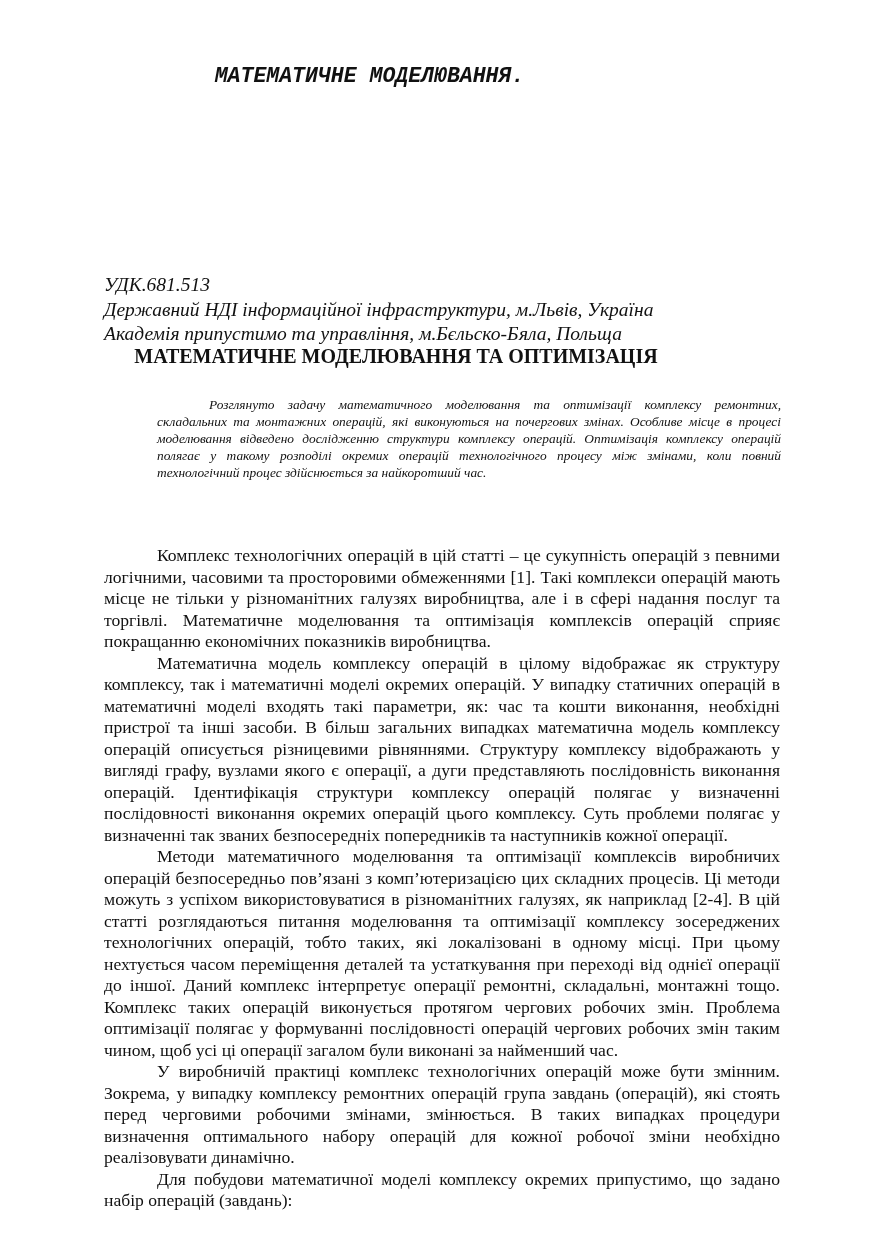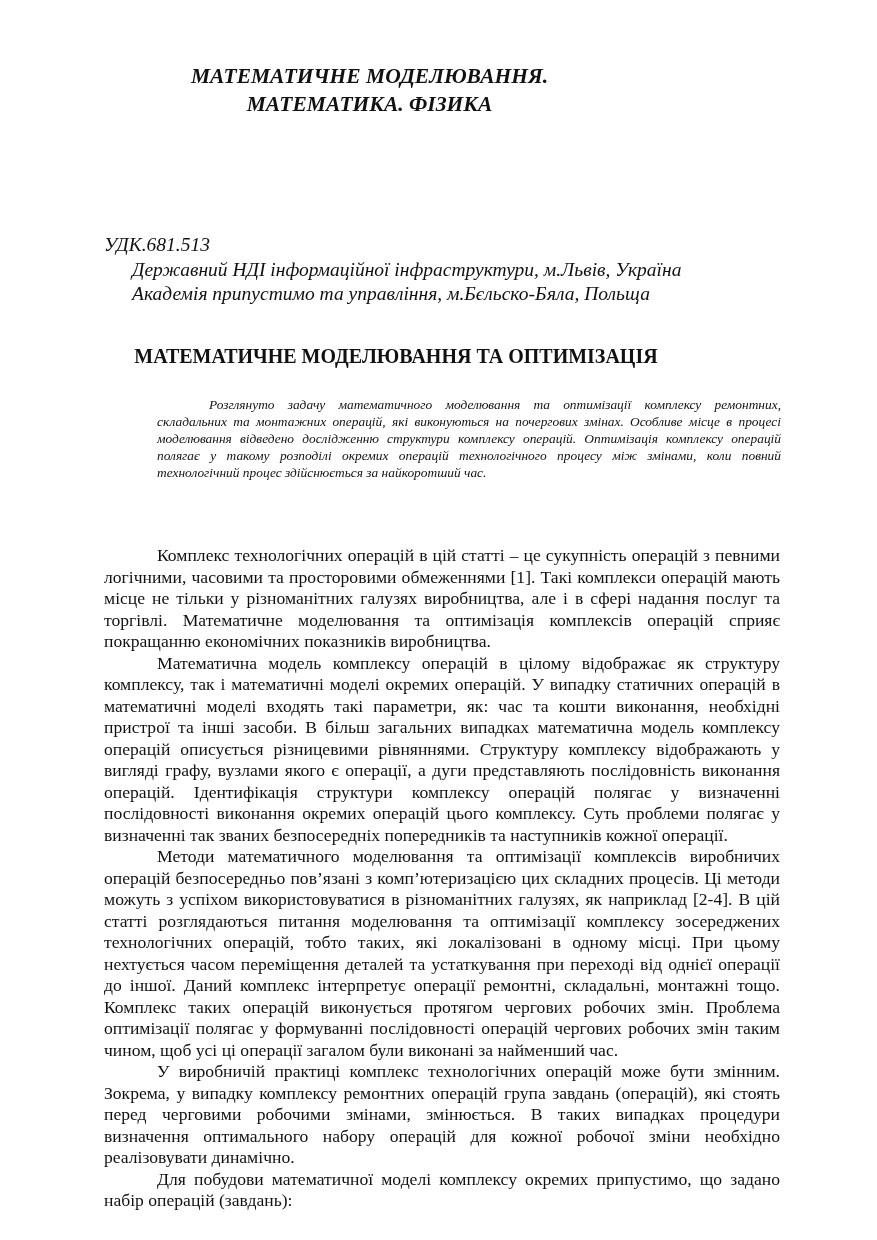--- a/index.html
+++ b/index.html
@@ -1,25 +1,25 @@
 <!DOCTYPE html>
 <html><head>
   <meta charset="utf-8">
   <style>
     html, body { margin: 0; padding: 0; background: #ffffff; }
     body { width: 877px; height: 1240px; position: relative; overflow: hidden; color: #111; }
     .section-header {
       position: absolute; left: 0; width: 739px; top: 62px;
-      text-align: center; font-family: Liberation Serif, serif;
+      text-align: center; font-family: Liberation Mono, monospace;
       font-weight: bold; font-style: italic; font-size: 21.5px; line-height: 28px;
     }
     .meta { position: absolute; left: 104px; top: 233px; font-family: "Liberation Serif", serif; font-size: 19.5px; line-height: 24.5px; }
-    .meta .udk { font-style: italic; }
+    .meta .udk { font-style: italic; margin-top: 40px; }
     .meta .author { font-weight: bold; }
-    .meta .affil { font-style: italic; margin-left: 28px; }
+    .meta .affil { font-style: italic; }
     .article-title {
       position: absolute; left: 0; width: 792px; top: 345px;
       text-align: center; font-family: "Liberation Serif", serif; font-weight: bold;
       font-size: 20px; line-height: 23px;
     }
     .abstract {
       position: absolute; left: 157px; width: 624px; top: 396px;
       font-family: "Liberation Serif", serif; font-style: italic; font-size: 13.4px; line-height: 17px;
       text-align: justify; text-indent: 52px;
     }
@@ -27,21 +27,20 @@
       position: absolute; left: 104px; width: 676px; top: 517px;
       font-family: "Liberation Serif", serif; font-size: 17.6px; line-height: 21.5px; margin-top: 28px;
     }
     .body-text p { margin: 0; text-indent: 53px; text-align: justify; }
   </style>
 </head>
 <body>
 
 <div class="section-header">
   <div>МАТЕМАТИЧНЕ МОДЕЛЮВАННЯ.</div>
-  <div>МАТЕМАТИКА. ФІЗИКА</div>
 </div>
 
 <div class="meta">
   <div class="udk">УДК.681.513</div>
   <div class="affil">Державний НДІ інформаційної інфраструктури, м.Львів, Україна</div>
   <div class="affil">Академія припустимо та управління, м.Бєльско-Бяла, Польща</div>
 </div>
 
 <div class="article-title">
   <div>МАТЕМАТИЧНЕ МОДЕЛЮВАННЯ ТА ОПТИМІЗАЦІЯ</div>

